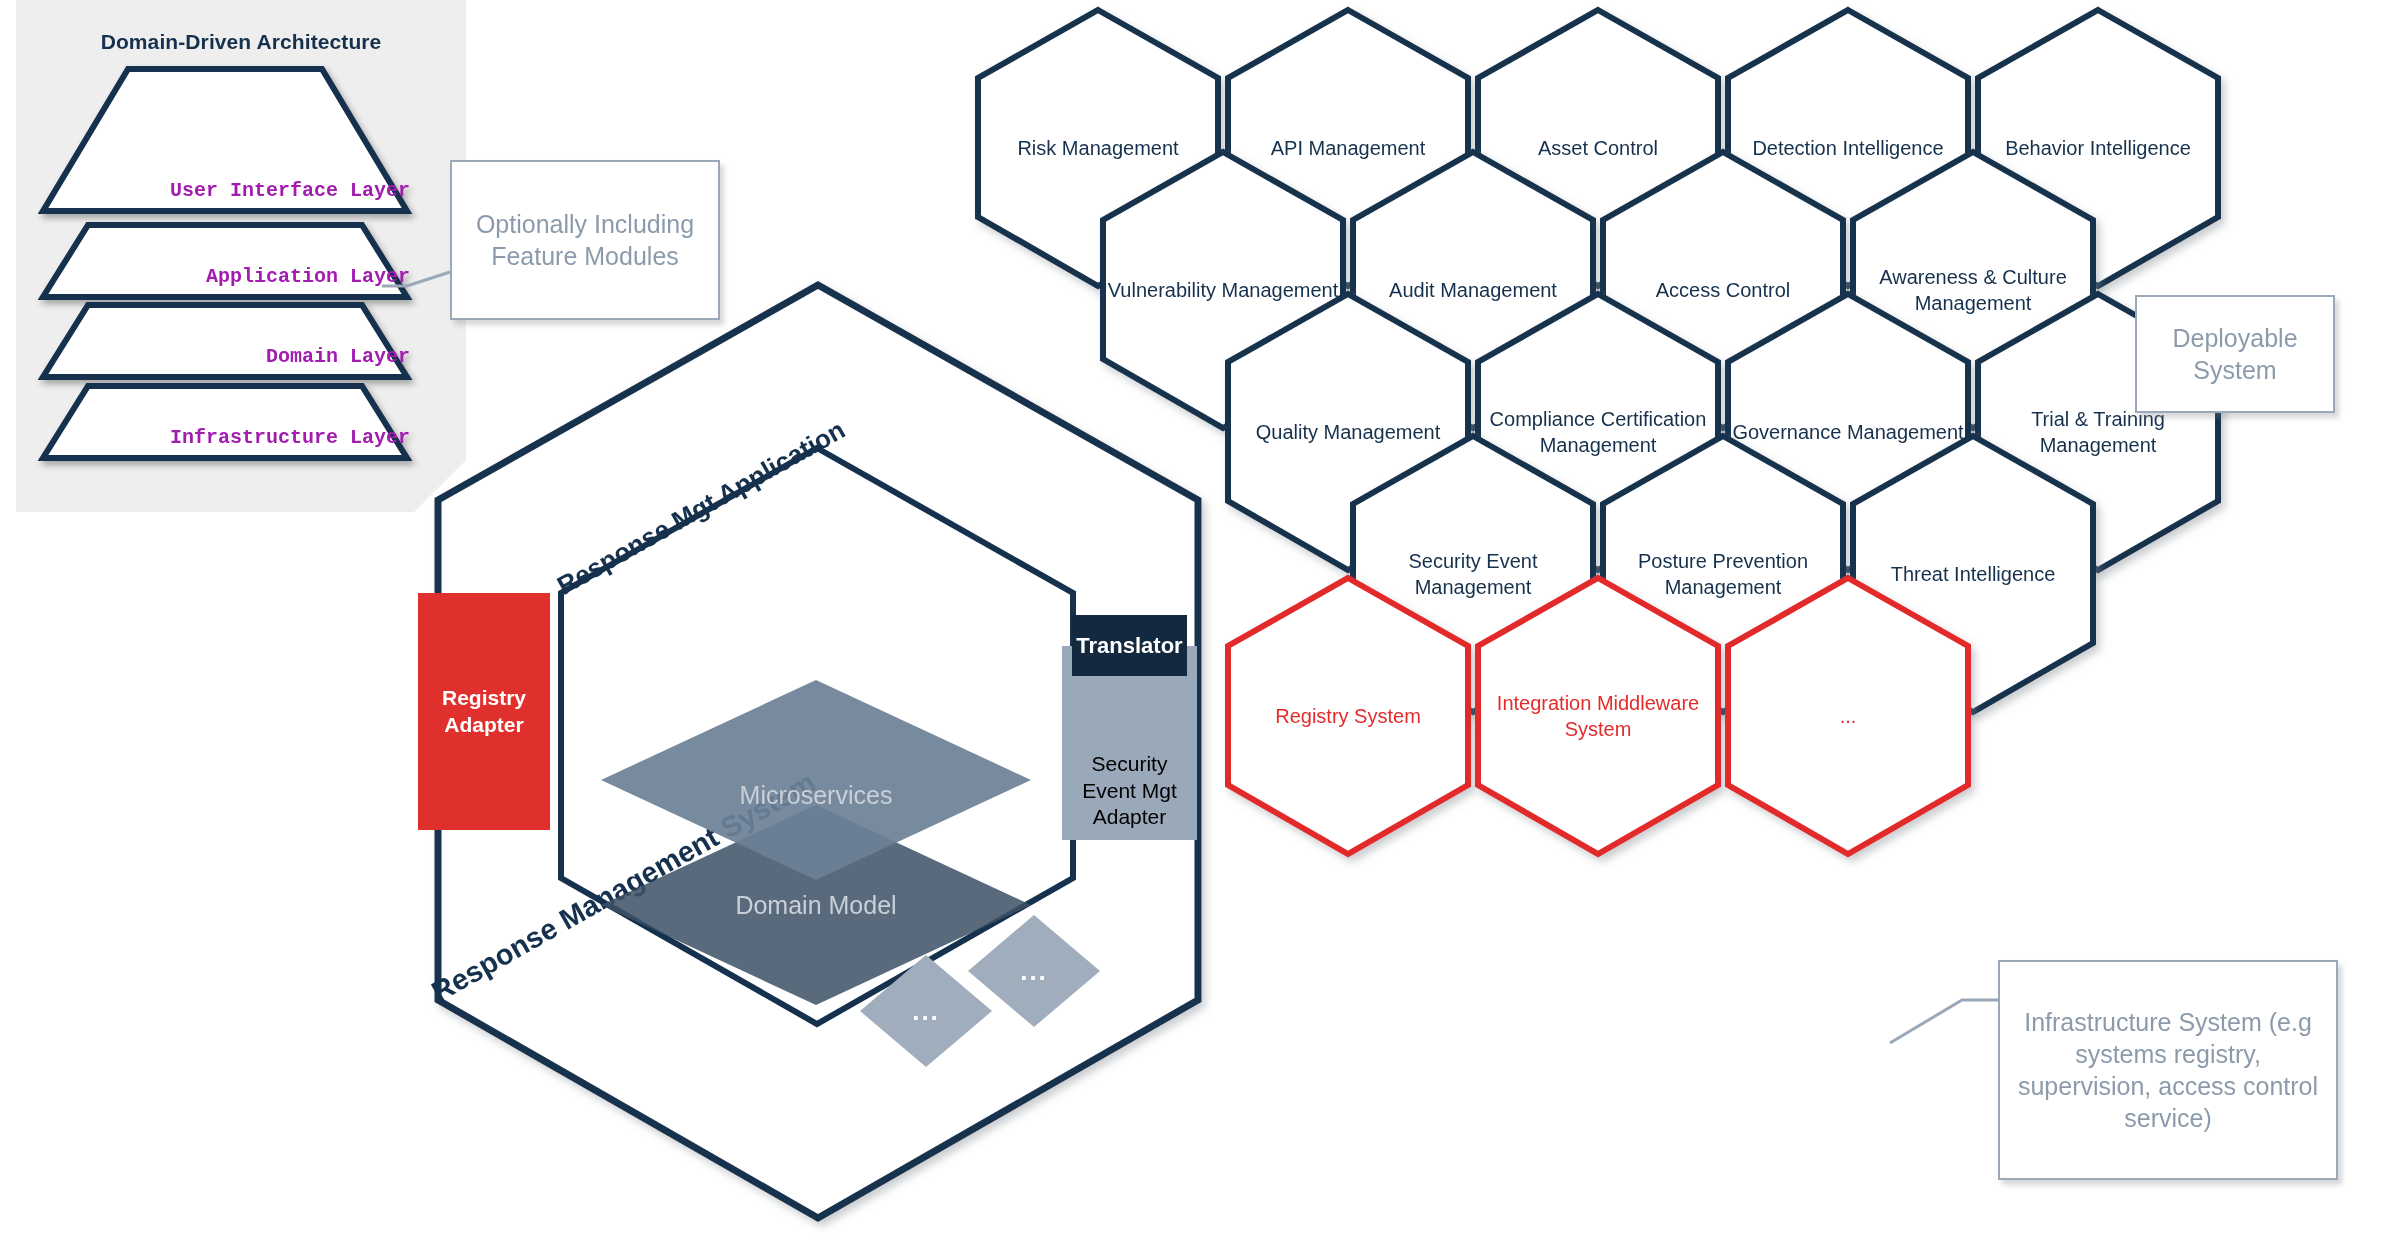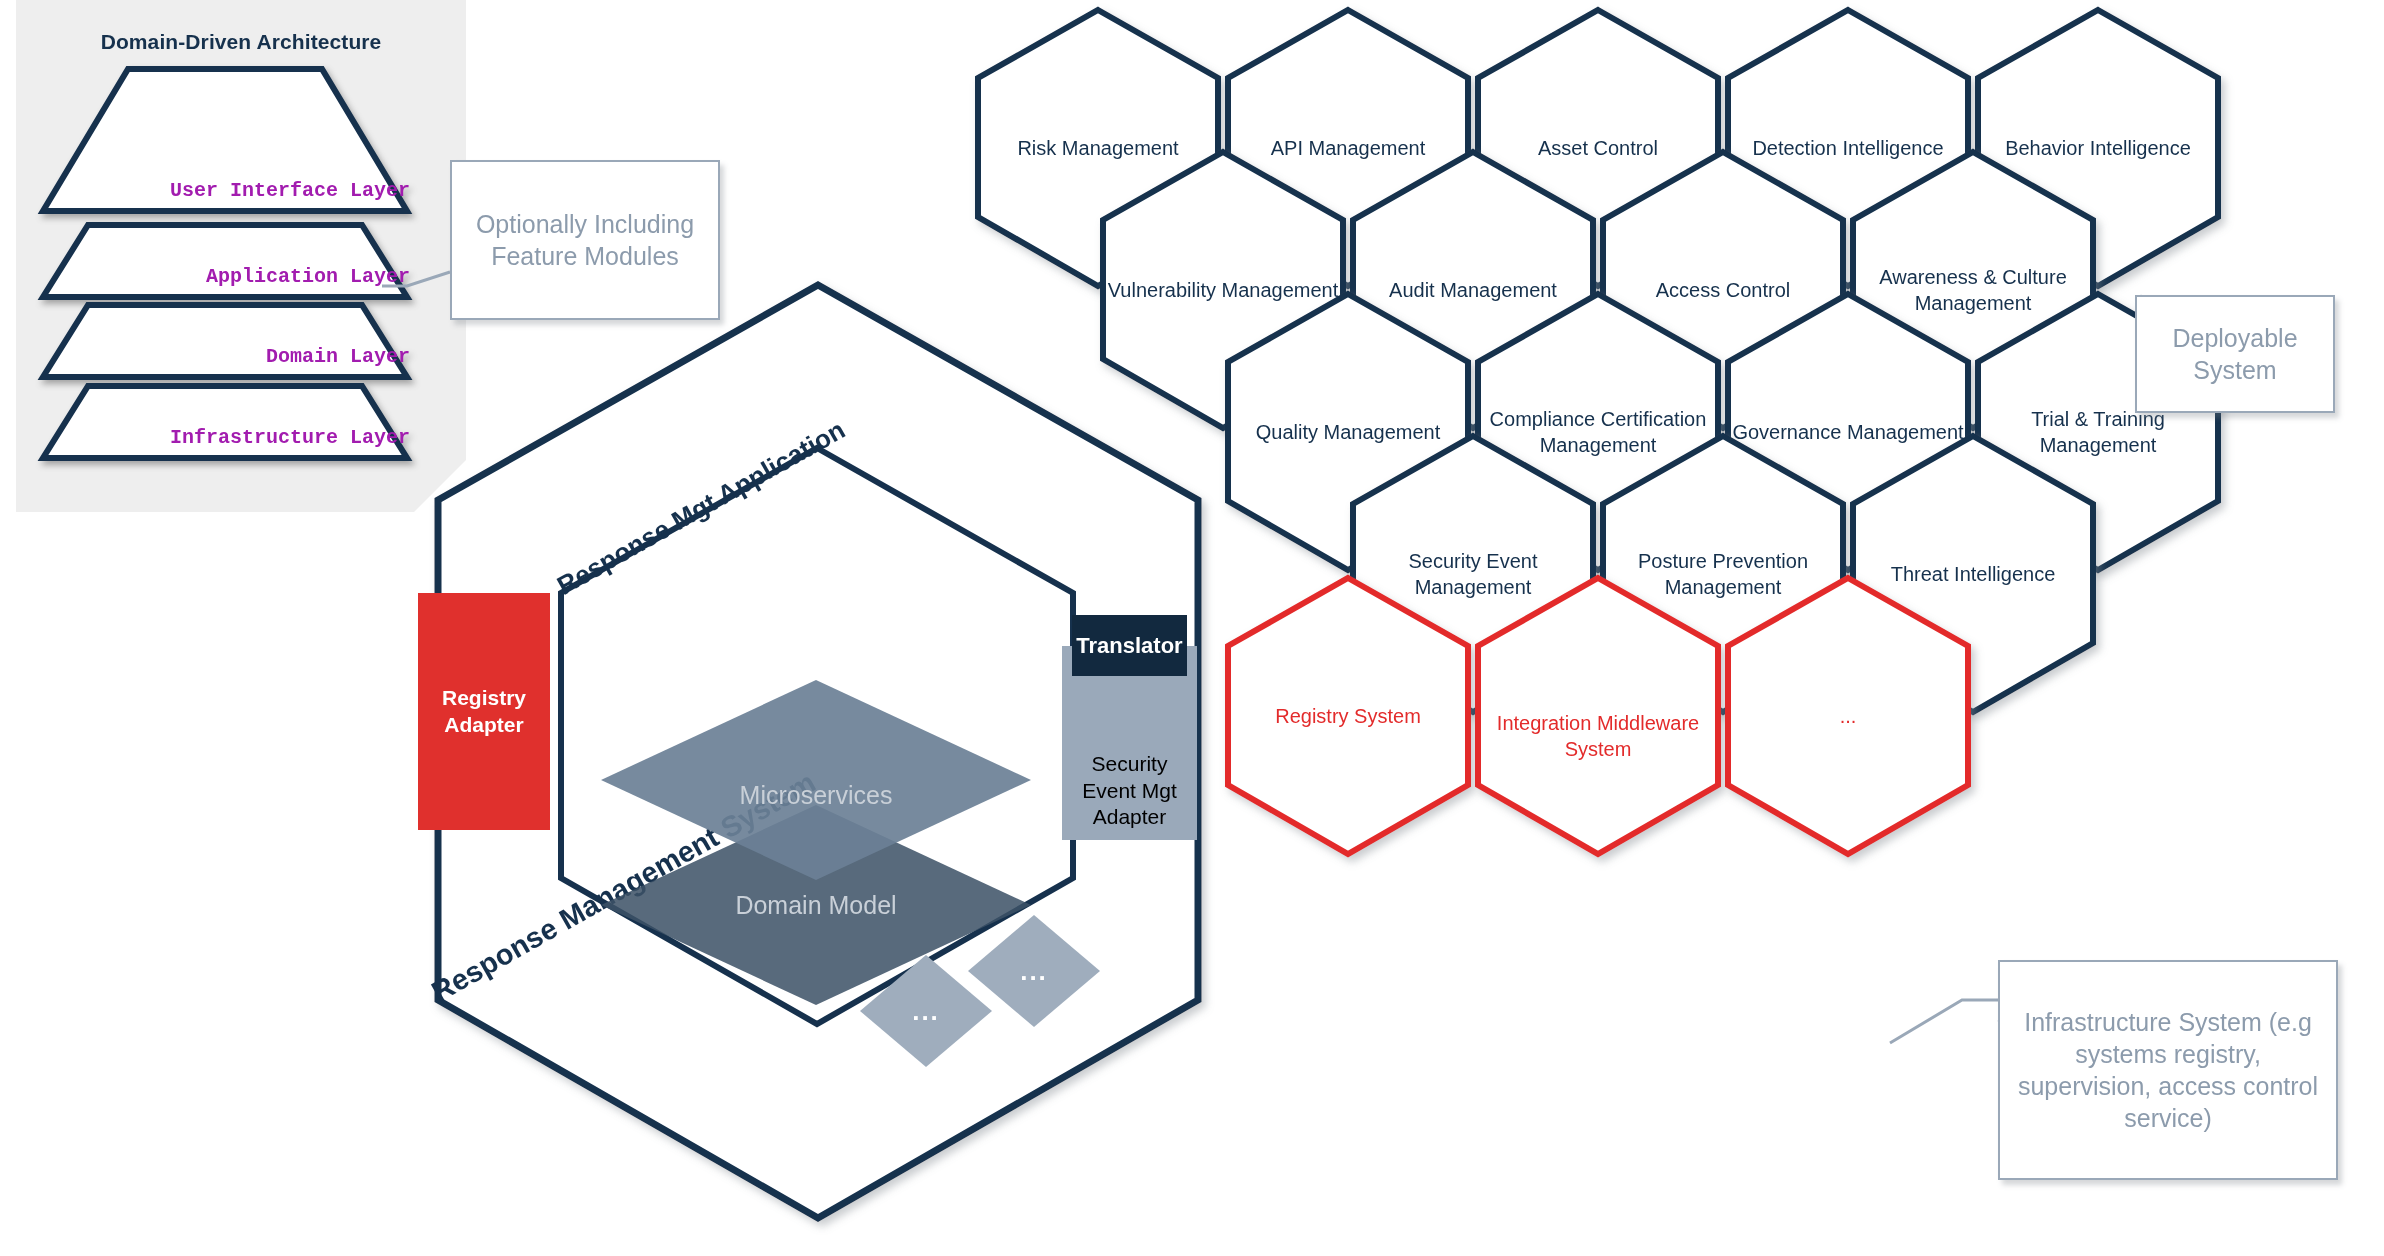--- a/index.html
+++ b/index.html
@@ -190,21 +190,21 @@
   <div class="hexlabel" style="left:1228px;top:362px;width:240px;height:140px;">Quality Management</div>
   <div class="hexlabel" style="left:1478px;top:362px;width:240px;height:140px;">Compliance Certification Management</div>
   <div class="hexlabel" style="left:1728px;top:362px;width:240px;height:140px;">Governance Management</div>
   <div class="hexlabel" style="left:1978px;top:362px;width:240px;height:140px;">Trial &amp; Training Management</div>
 
   <div class="hexlabel" style="left:1353px;top:504px;width:240px;height:140px;">Security Event Management</div>
   <div class="hexlabel" style="left:1603px;top:504px;width:240px;height:140px;">Posture Prevention Management</div>
   <div class="hexlabel" style="left:1853px;top:504px;width:240px;height:140px;">Threat Intelligence</div>
 
   <div class="hexlabel red" style="left:1228px;top:646px;width:240px;height:140px;">Registry System</div>
-  <div class="hexlabel red" style="left:1478px;top:666px;width:240px;height:140px;">Integration Middleware System</div>
+  <div class="hexlabel red" style="left:1478px;top:646px;width:240px;height:140px;">Integration Middleware System</div>
   <div class="hexlabel red" style="left:1728px;top:646px;width:240px;height:140px;">...</div>
 
   <div class="edge-label" id="rms-label" style="left:440px;top:1000px;transform:rotate(-29.5deg) translate(6px,-22px);">Response Management System</div>
 
   <div class="edge-label" id="rma-label" style="left:566px;top:592px;transform:rotate(-29.5deg) translate(4px,-20px);">Response Mgt Application</div>
 
   <div class="diamond light" style="left:601px;top:680px;width:430px;height:200px;z-index:2;">
     <div class="d"></div>
     <div class="dlabel" style="top:100px;">Microservices</div>
   </div>

